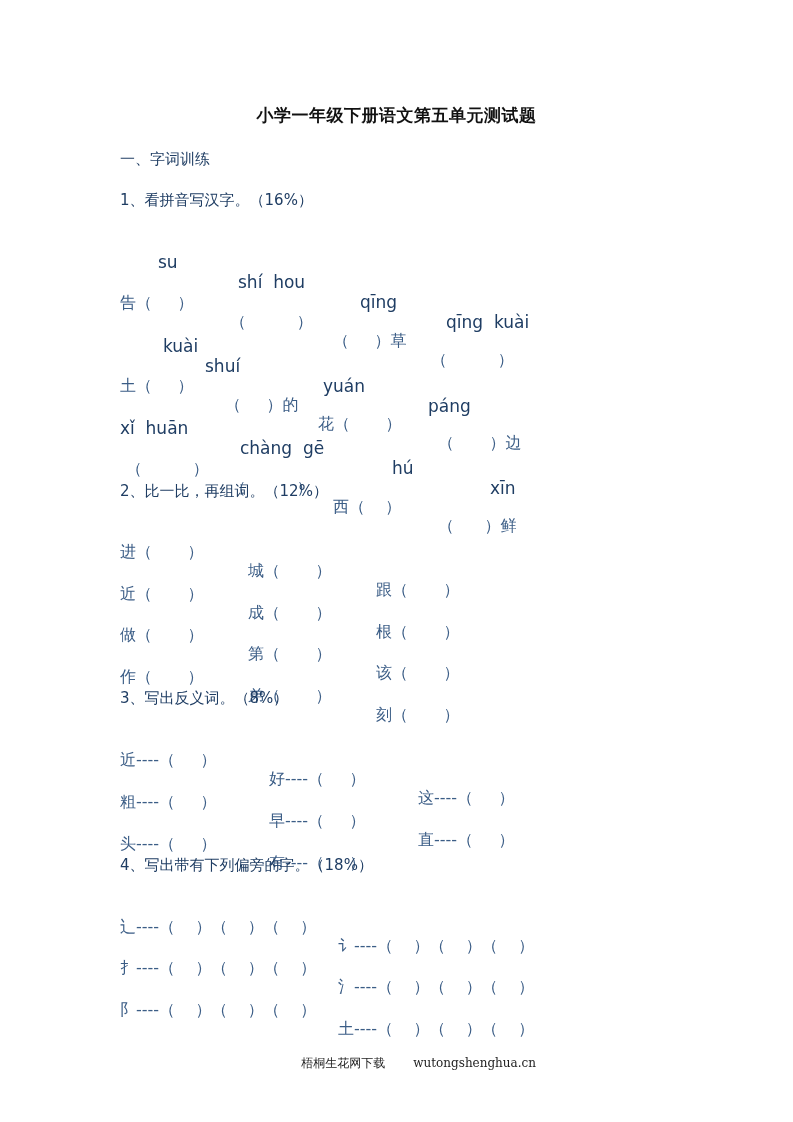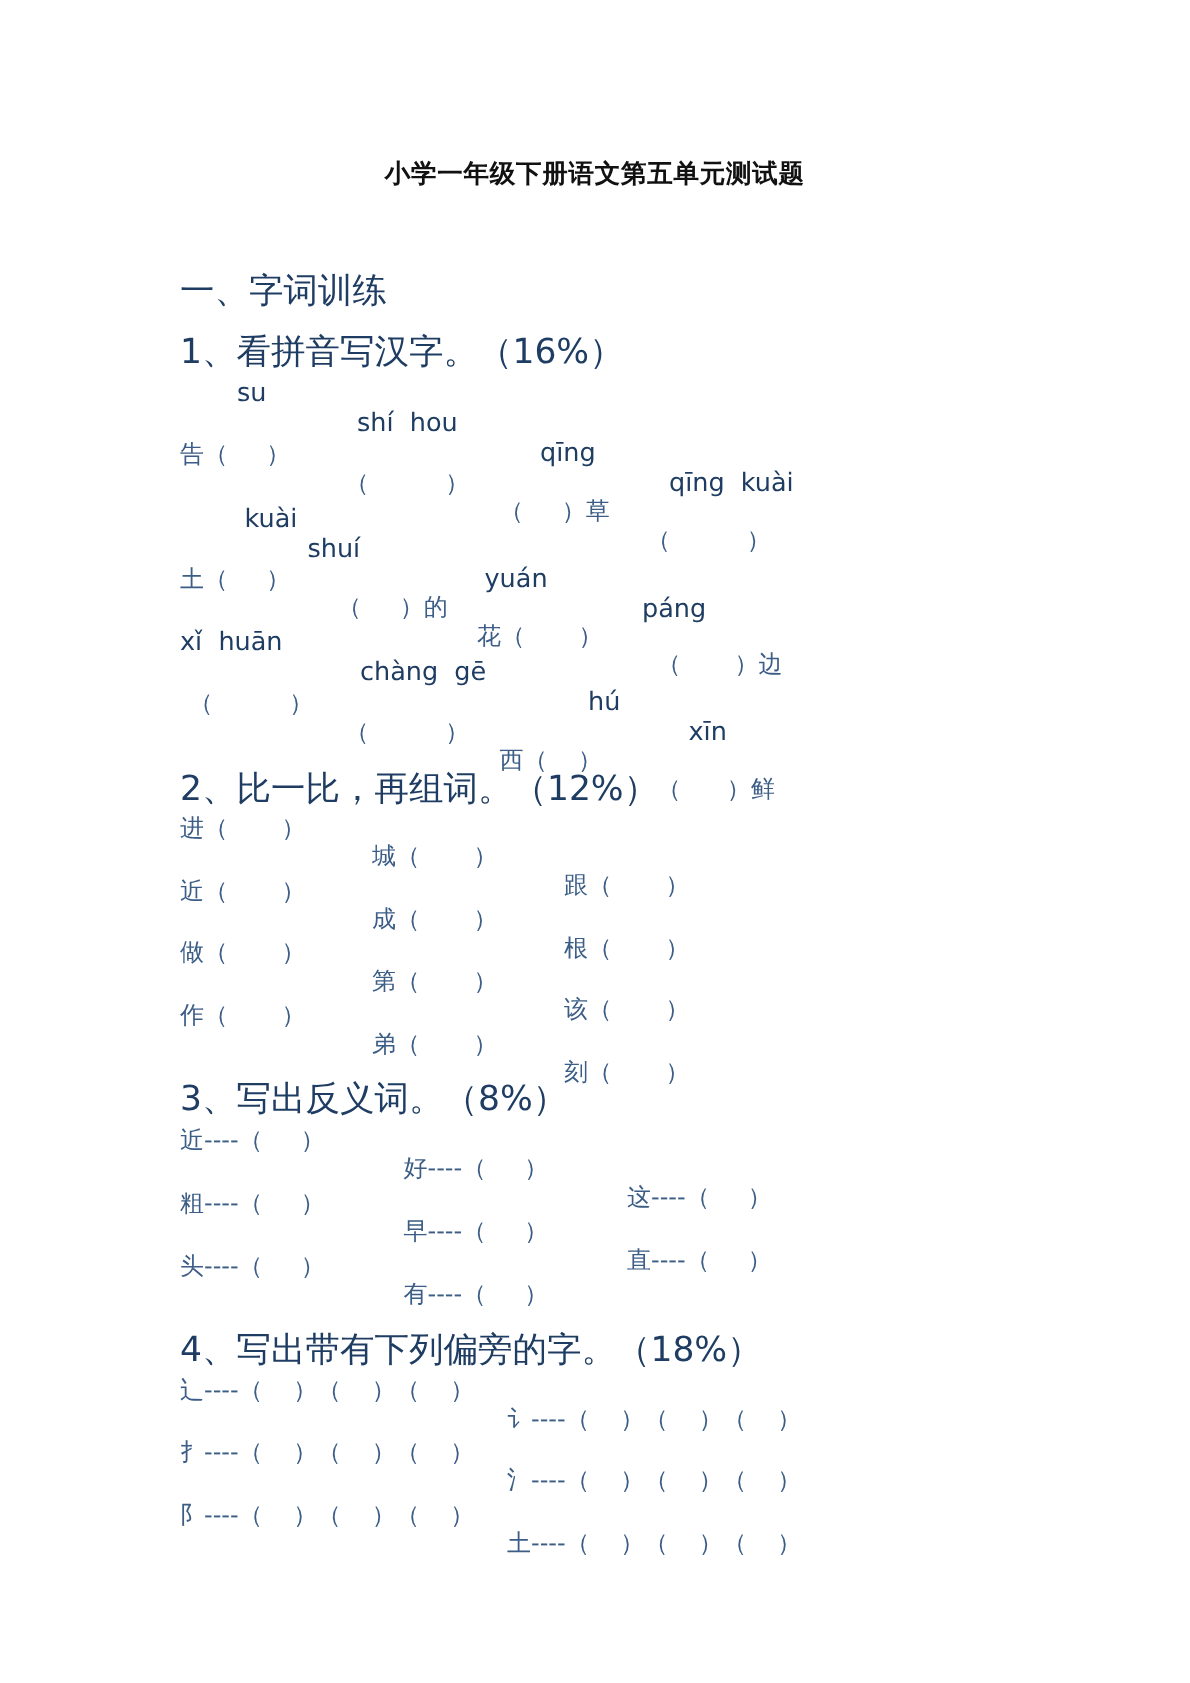--- a/index.html
+++ b/index.html
@@ -7,21 +7,21 @@
   .page { position: absolute; left: 0; top: 0; width: 780px; height: 1122px; }
   .title {
     position: absolute; top: 104px; left: 0; width: 793px; text-align: center;
     font-family: "DejaVu Serif", serif; font-weight: bold; font-size: 17px; color: #111111;
     letter-spacing: 0.5px;
   }
   .line {
     position: absolute; left: 120px; white-space: pre;
     font-family: "DejaVu Sans", sans-serif; color: #2c4f78; font-size: 16px;
   }
-  .heading { font-size: 23px; color: #1f3d63; margin-top: 28px; }
+  .heading { font-size: 15px; color: #1f3d63; }
   .pinyin { font-size: 17px; color: #1f3d63; }
   .cjk { font-size: 16px; color: #3b5d86; }
   .cell { position: absolute; white-space: pre; text-align: right; }
   .footer {
     position: absolute; top: 1041px; left: 286px; white-space: pre;
     font-family: "DejaVu Serif", serif; font-size: 12px; color: #222222;
   }
   .footer span { margin-right: 28px; }
 </style>
 </head>
@@ -58,21 +58,21 @@
     <span class="cell" style="left:0px;">土（     ）</span>
     <span class="cell" style="left:105px;">（     ）的</span>
     <span class="cell" style="left:198px;">花（       ）</span>
     <span class="cell" style="left:318px;">（       ）边</span>
   </div>
 
   <div class="line pinyin" style="top:398px;">
     <span class="cell" style="left:0px;">xǐ  huān</span>
     <span class="cell" style="left:120px;">chàng  gē</span>
     <span class="cell" style="left:272px;">hú</span>
-    <span class="cell" style="left:339px;">xīn</span>
+    <span class="cell" style="left:370px;">xīn</span>
   </div>
   <div class="line cjk" style="top:440px;">
     <span class="cell" style="left:6px;">（          ）</span>
     <span class="cell" style="left:110px;">（          ）</span>
     <span class="cell" style="left:213px;">西（    ）</span>
     <span class="cell" style="left:318px;">（      ）鲜</span>
   </div>
 
   <div class="line heading" style="top:482px;">2、比一比，再组词。（12%）</div>
   <div class="line cjk" style="top:523px;">
@@ -119,14 +119,17 @@
   </div>
   <div class="line cjk" style="top:939px;">
     <span class="cell" style="left:0px;">扌----（    ）（    ）（    ）</span>
     <span class="cell" style="left:218px;">氵----（    ）（    ）（    ）</span>
   </div>
   <div class="line cjk" style="top:981px;">
     <span class="cell" style="left:0px;">阝----（    ）（    ）（    ）</span>
     <span class="cell" style="left:218px;">土----（    ）（    ）（    ）</span>
   </div>
 
+  <div class="footer">
+    <span>梧桐生花网下载</span><span>wutongshenghua.cn</span>
+  </div>
 
 </div>
 
 </body></html>

